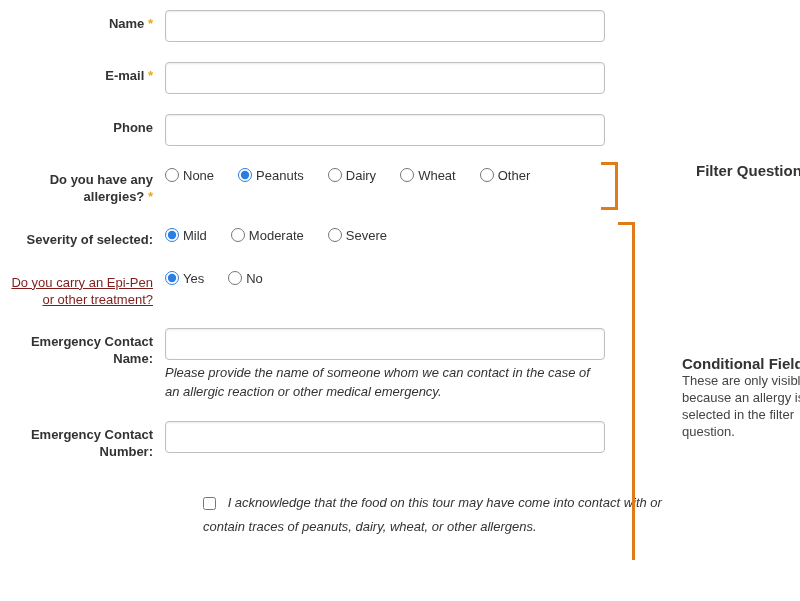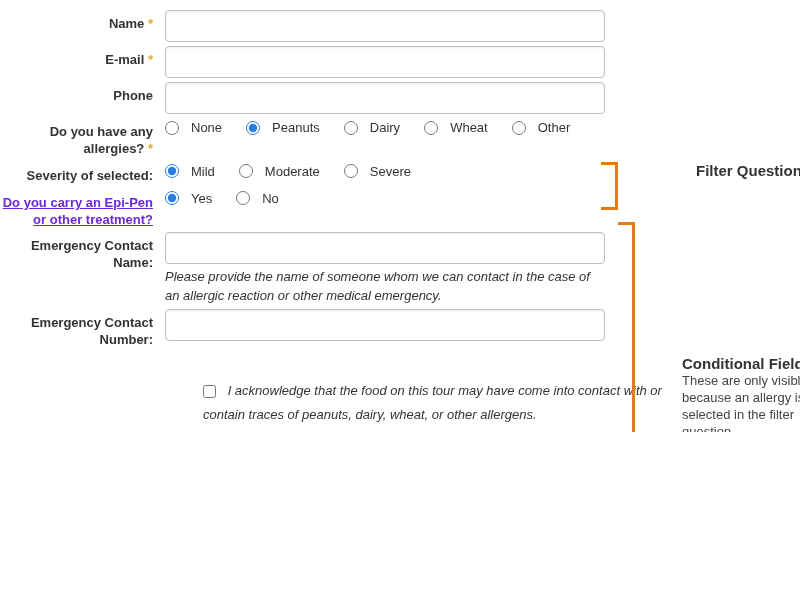--- a/index.html
+++ b/index.html
@@ -10,21 +10,21 @@
     font-size: 13px;
     color: #333;
     width: 800px;
   }
   .form-wrap {
     position: relative;
   }
   .row {
     display: flex;
     align-items: flex-start;
-    margin-bottom: 4px;
+    margin-bottom: 20px;
     border-radius: 10px;
   }
   .label-col {
     width: 165px;
     text-align: right;
     padding-right: 12px;
     font-weight: bold;
     padding-top: 6px;
     line-height: 1.3;
   }
@@ -45,34 +45,34 @@
     box-shadow: inset 0 1px 2px rgba(0,0,0,0.08);
   }
   .radio-group {
     display: flex;
     gap: 24px;
     padding-top: 2px;
     flex-wrap: wrap;
   }
   .radio-group .opt {
     display: flex;
-    align-items: center;
-    gap: 12px;
+    align-items: flex-start;
+    gap: 4px;
   }
   .radio-group input[type="radio"] {
     margin: 0;
     width: 14px;
     height: 14px;
     accent-color: #2a7de1;
   }
   .radio-group label { font-weight: normal; }
   a.qlink, .qlink {
     text-decoration: underline;
-    color: #6d28d9;
-    font-weight: bold;
+    color: #7f1d1d;
+    font-weight: normal;
   }
   .help-text {
     font-style: italic;
     margin-top: 4px;
     line-height: 1.4;
     width: 440px;
   }
   .ack {
     font-style: italic;
     line-height: 1.9;

